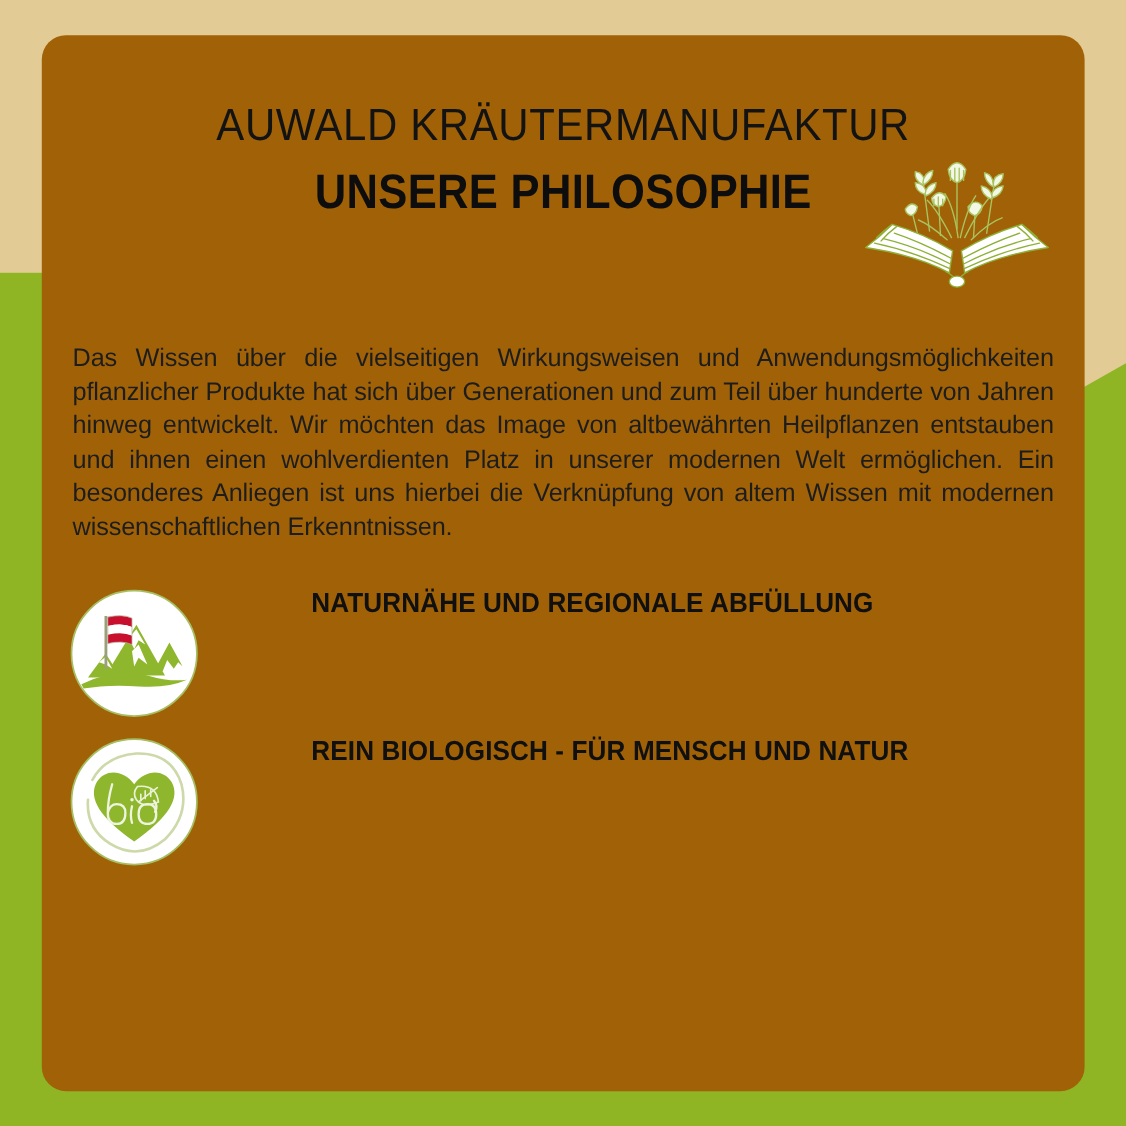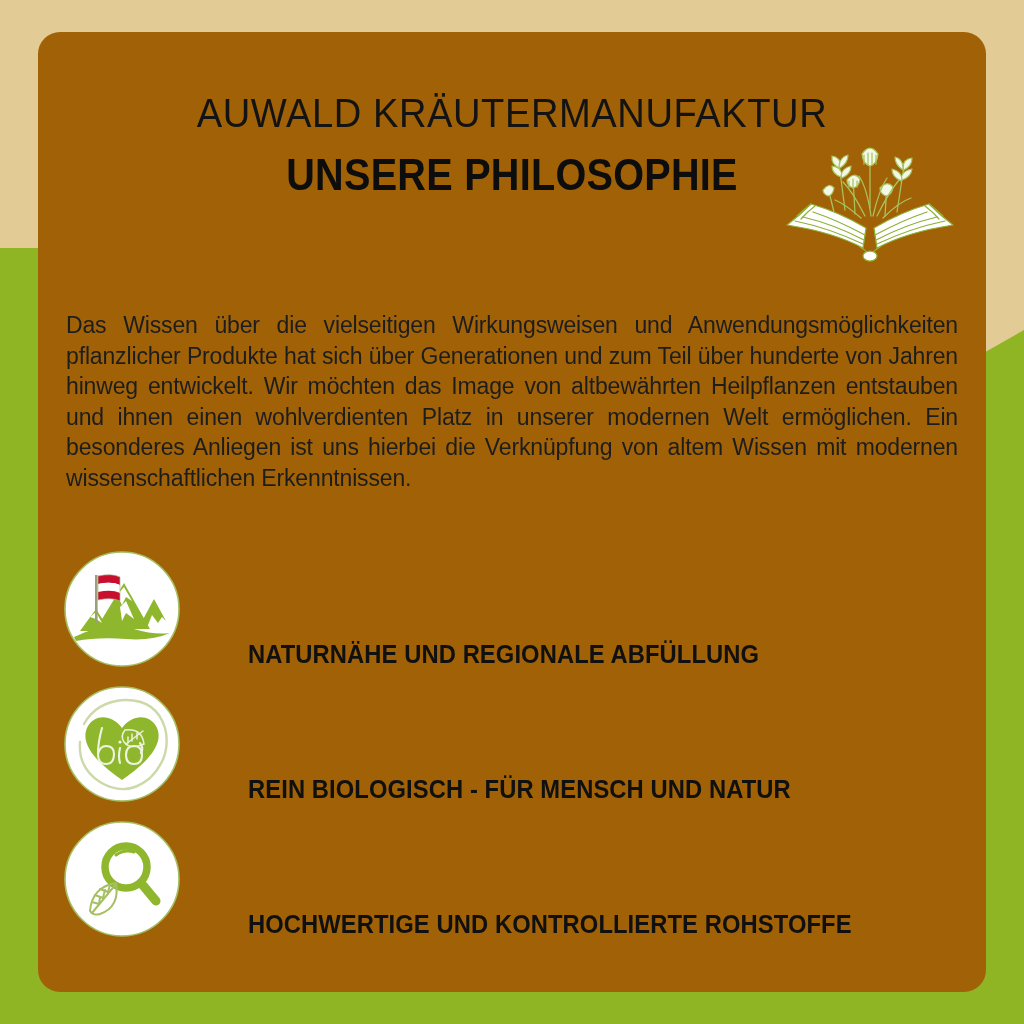--- a/index.html
+++ b/index.html
@@ -130,22 +130,23 @@
   
   .features {
     position: absolute;
     left: 24px;
     top: 502px;
     width: 900px;
   }
 
   .feature-row {
     display: flex;
-    align-items: flex-end;
+    align-items: flex-start;
     height: 135px;
+    gap: 35px;
   }
 
   .feature-icon {
     flex: 0 0 auto;
     width: 120px;
     height: 120px;
     position: relative;
   }
 
   .feature-label {
@@ -295,37 +296,16 @@
               <circle cx="58" cy="58" r="1.6" fill="#eef4e0" stroke="none"></circle>
 
               <path d="M72 62 Q64 62 64 71 Q64 80 72 80 Q80 80 80 71 Q80 62 72 62 Z"></path>
               <path d="M78 59 Q82 64 79 69"></path>
             </g>
           </svg>
         </div>
         <div class="feature-label">REIN BIOLOGISCH - FÜR MENSCH UND NATUR</div>
       </div>
 
-      <div class="feature-row">
-        <div class="feature-icon">
-          <svg viewBox="0 0 120 120" width="120" height="120">
-            <circle cx="60" cy="60" r="57" fill="#ffffff" stroke="#a6bf63" stroke-width="1.6"></circle>
-
-            <circle cx="64" cy="48" r="21" fill="none" stroke="#8fb72e" stroke-width="7.5"></circle>
-
-            <path d="M54 36 Q62 30 72 33" fill="none" stroke="#8fb72e" stroke-width="3" stroke-linecap="round"></path>
-
-            <path d="M79 64 L94 82" stroke="#8fb72e" stroke-width="9" stroke-linecap="round"></path>
-
-            <g stroke="#a6bf63" stroke-width="2" fill="none" stroke-linecap="round" stroke-linejoin="round">
-              <path d="M28 92 Q30 68 54 64 Q58 88 38 95 Q31 97 28 92 Z"></path>
-              <path d="M30 94 L54 65"></path>
-              <path d="M41 79 L33 76 M46 73 L38 70 M37 85 L30 83"></path>
-              <path d="M41 79 L43 71 M46 73 L48 66 M37 85 L38 78"></path>
-            </g>
-          </svg>
-        </div>
-        <div class="feature-label">HOCHWERTIGE UND KONTROLLIERTE ROHSTOFFE</div>
-      </div>
 
     </div>
   </div>
 </div>
 
 </body></html>

